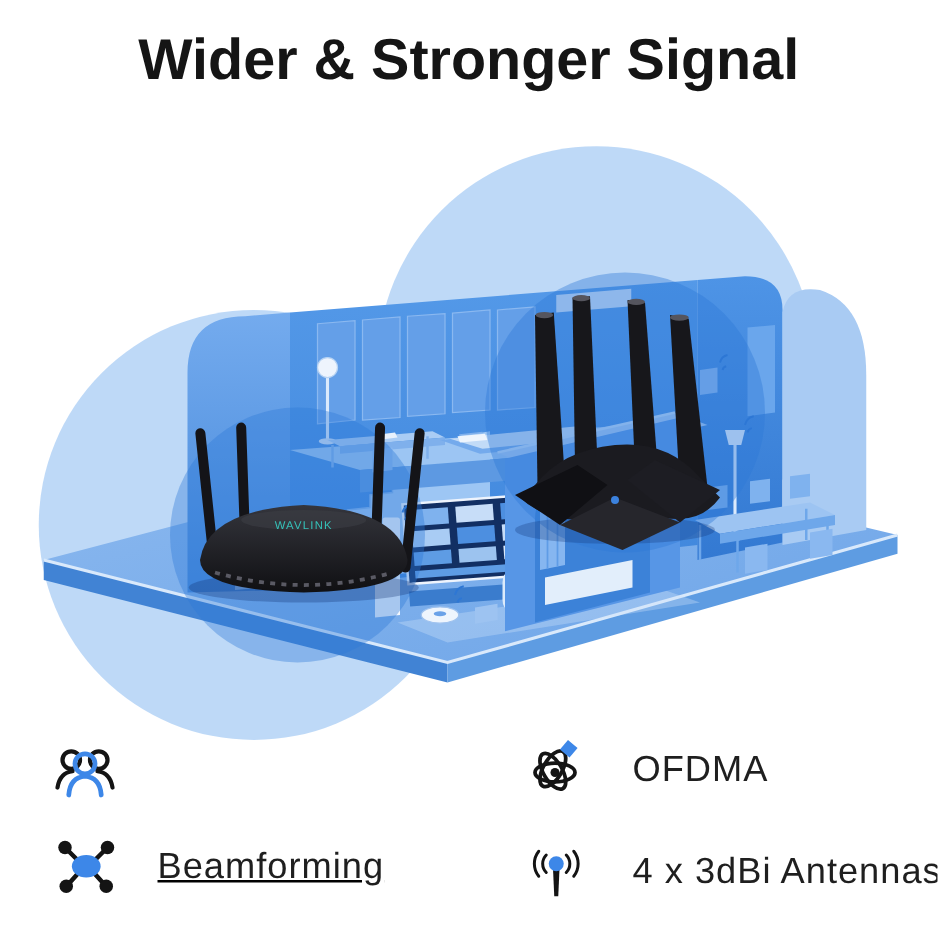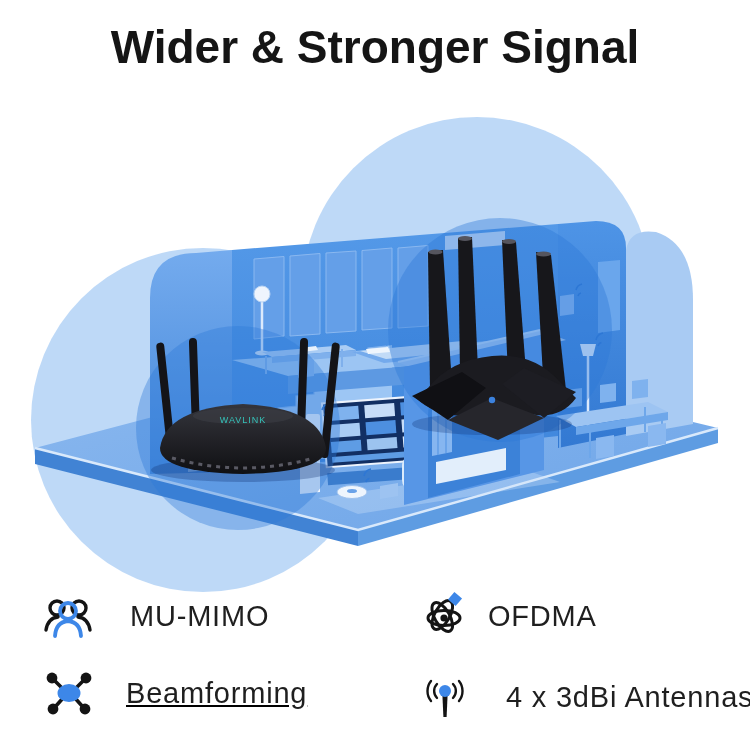--- a/index.html
+++ b/index.html
@@ -13,21 +13,21 @@
     font-family:"Liberation Sans", sans-serif;
   }
   .scene{position:absolute;top:0;left:0;width:750px;height:750px;}
   .scene svg{position:absolute;top:0;left:0;}
   .feature{position:absolute;display:flex;align-items:center;}
   .feature .label{
     font-size:29px;color:#1f1f1f;font-weight:400;letter-spacing:0.8px;
     white-space:nowrap;
   }
   .f1{left:42px;top:590px;gap:36px;}
-  .f2{left:418px;top:590px;gap:18px;}
+  .f2{left:418px;top:590px;gap:36px;}
   .f3{left:42px;top:666px;gap:30px;text-decoration:underline;}
   .f4{left:420px;top:672px;gap:36px;}
   .icon{flex:0 0 auto;}
 </style>
 </head>
 <body>
 
 <div class="scene">
 <svg width="750" height="750" viewBox="0 0 750 750">
   <defs>
@@ -223,21 +223,20 @@
       <circle cx="-11" cy="-8" r="7"></circle>
       <path d="M-22,14 Q-20,2 -10,1"></path>
       <circle cx="11" cy="-8" r="7"></circle>
       <path d="M22,14 Q20,2 10,1"></path>
     </g>
     <g fill="none" stroke="#3d87e8" stroke-width="3.8" stroke-linecap="round">
       <circle cx="0" cy="-5" r="8"></circle>
       <path d="M-13,20 Q-12,6 0,5 Q12,6 13,20"></path>
     </g>
   </svg>
-  <div class="label">MU-MIMO</div>
 </div>
 
 <div class="feature f2">
   <svg class="icon" width="52" height="52" viewBox="-26 -26 52 52">
     <g fill="none" stroke="#141414" stroke-width="3">
       <ellipse cx="0" cy="2" rx="16" ry="7.5"></ellipse>
       <ellipse cx="0" cy="2" rx="16" ry="7.5" transform="rotate(60)"></ellipse>
       <ellipse cx="0" cy="2" rx="16" ry="7.5" transform="rotate(120)"></ellipse>
     </g>
     <circle cx="0" cy="2" r="3.6" fill="#141414"></circle>

